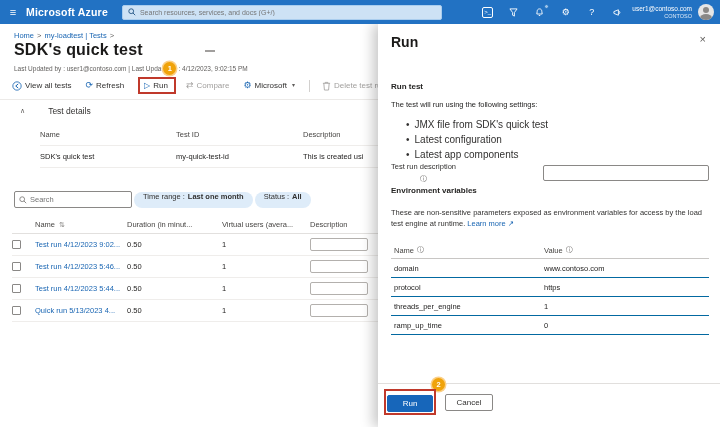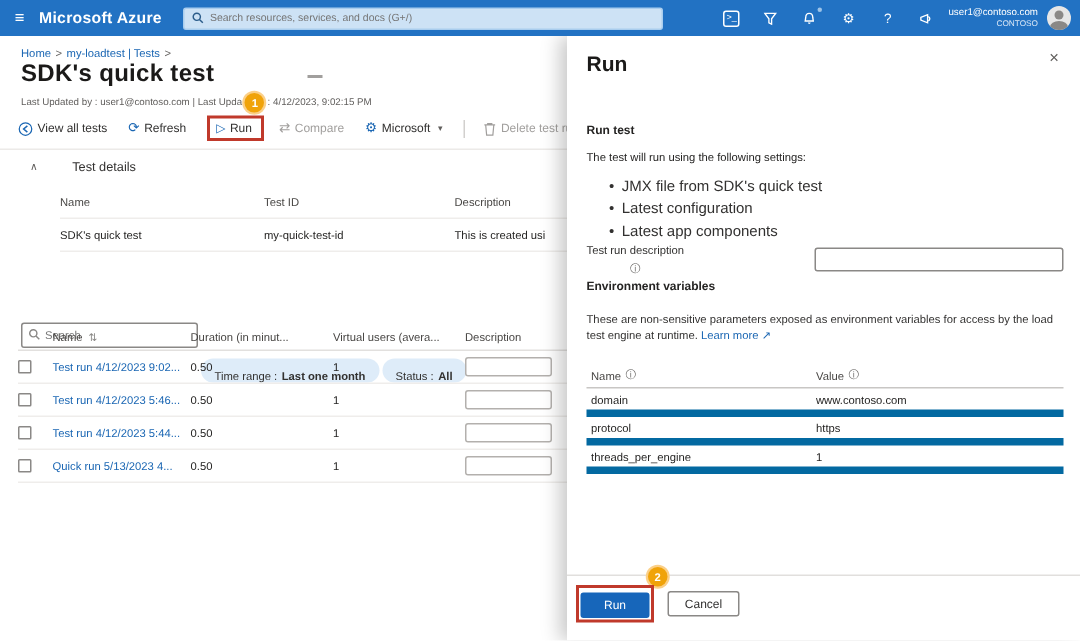--- a/index.html
+++ b/index.html
@@ -49,21 +49,21 @@
   .collapse-icon { font-size:7px; color:#605e5c; }
 
   .details-table { position:absolute; top:100px; left:40px; width:338px; font-size:7.5px; }
   .dt-row { display:grid; grid-template-columns:136px 127px 75px; height:22px; align-items:center; border-bottom:1px solid #efedeb; }
   .dt-row.hdr { color:#484644; }
   .dt-row .cell { overflow:hidden; white-space:nowrap; }
 
   .filter-row { position:absolute; top:167px; left:14px; display:flex; align-items:center; gap:2px; }
   .left-search { width:118px; height:17px; border:1px solid #8a8886; border-radius:2px; display:flex; align-items:center; padding:0 4px; gap:3px; background:#fff; }
   .left-search input { flex:1; border:none; outline:none; font-size:7.5px; color:#323130; font-family:inherit; }
-  .pill { height:16px; background:#deecf9; border-radius:9px; display:flex; align-items:flex-end; padding:0 9px; font-size:7.5px; color:#323130; cursor:pointer; white-space:nowrap;margin-top:48px; }
+  .pill { height:16px; background:#deecf9; border-radius:9px; display:flex; align-items:flex-start; padding:0 9px; font-size:7.5px; color:#323130; cursor:pointer; white-space:nowrap; }
   .pill b { margin-left:3px; }
 
   .runs-table { position:absolute; top:192px; left:12px; width:366px; font-size:7.5px; }
   .rt-hdr { display:grid; grid-template-columns:23px 92px 95px 88px 68px; height:18px; align-items:center; color:#484644; border-bottom:1px solid #e2e0de; }
   .rt-row { display:grid; grid-template-columns:23px 92px 95px 88px 68px; height:22px; align-items:center; border-bottom:1px solid #efedeb; }
   .chk { width:9px; height:9px; border:1px solid #8a8886; border-radius:1px; background:#fff; cursor:pointer; }
   .run-link { color:#1a66b3; cursor:pointer; overflow:hidden; white-space:nowrap; }
   .sort-icon { font-size:7px; color:#8a8886; margin-left:4px; }
   .desc-input { width:58px; height:13px; border:1px solid #b3b0ad; border-radius:2px; background:#fff; font-size:7px; padding:0 2px; font-family:inherit; }
 
@@ -77,21 +77,21 @@
   .bullets li { margin-bottom:4px; }
   .bullets li:before { content:"•"; margin-right:5px; }
   .desc-row { position:absolute; top:138px; left:13px; width:318px; display:flex; align-items:center; }
   .desc-label { font-size:7.5px; color:#323130; display:flex; gap:3px; align-items:center;flex-direction:column; }
   .info-i { font-size:7px; color:#605e5c; cursor:pointer; }
   .panel-input { position:absolute; left:152px; width:166px; height:16px; border:1px solid #8a8886; border-radius:2px; font-size:7.5px; padding:0 4px; font-family:inherit; }
   .env-text { position:absolute; top:184px; left:13px; width:312px; font-size:7.5px; color:#323130; line-height:1.45; }
   .link { color:#1a66b3; cursor:pointer; text-decoration:none; }
   .env-table { position:absolute; top:218px; left:13px; width:318px; font-size:7.5px; }
   .env-hdr { display:grid; grid-template-columns:150px auto; height:17px; align-items:center; color:#484644; border-bottom:1px solid #c8c6c4; }
-  .env-row { display:grid; grid-template-columns:150px auto; height:19px; align-items:center; border-bottom:5px solid #0369a1; }
+  .env-row { display:grid; grid-template-columns:150px auto; height:19px; align-items:center; border-bottom:1px solid #0369a1; }
   .env-row .cell, .env-hdr .cell { padding-left:3px; display:flex; align-items:center; gap:3px; }
   .panel-footer-line { position:absolute; bottom:43px; left:0; width:342px; height:1px; background:#e1dfdd; }
   .badge2 { position:absolute; bottom:36px; left:52px; }
   .footer-btns { position:absolute; bottom:12px; left:6px; display:flex; align-items:center; gap:9px; }
   .run-callout-box { border:2px solid #c0392b; padding:1px; }
   .btn-primary { min-width:46px; height:17px; background:#1766ba; color:#fff; border:1px solid #1766ba; border-radius:2px; font-size:8px; font-family:inherit; cursor:pointer; }
   .btn-secondary { min-width:48px; height:17px; background:#fff; color:#323130; border:1px solid #8a8886; border-radius:2px; font-size:8px; font-family:inherit; cursor:pointer; }
 </style>
 </head>
 <body>
@@ -316,20 +316,24 @@
       <div class="cell">www.contoso.com</div>
     </div>
     <div class="env-row">
       <div class="cell">protocol</div>
       <div class="cell">https</div>
     </div>
     <div class="env-row">
       <div class="cell">threads_per_engine</div>
       <div class="cell">1</div>
     </div>
+    <div class="env-row">
+      <div class="cell">ramp_up_time</div>
+      <div class="cell">0</div>
+    </div>
   </div>
 
   <div class="panel-footer-line"></div>
   <span class="badge-circle badge2">2</span>
   <div class="footer-btns">
     <div class="run-callout-box">
       <button class="btn-primary">Run</button>
     </div>
     <button class="btn-secondary">Cancel</button>
   </div>

